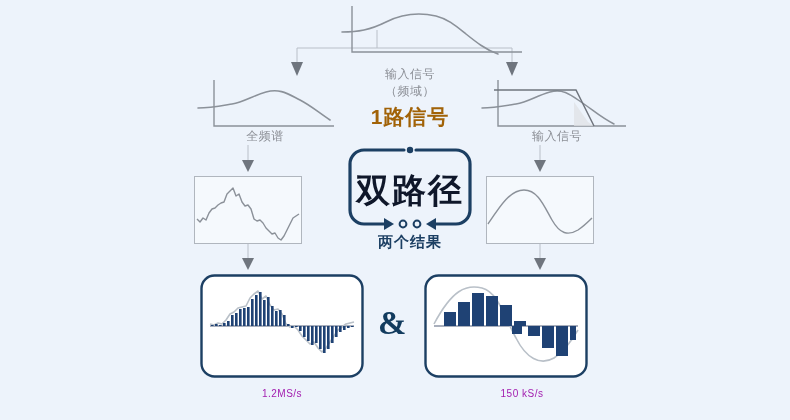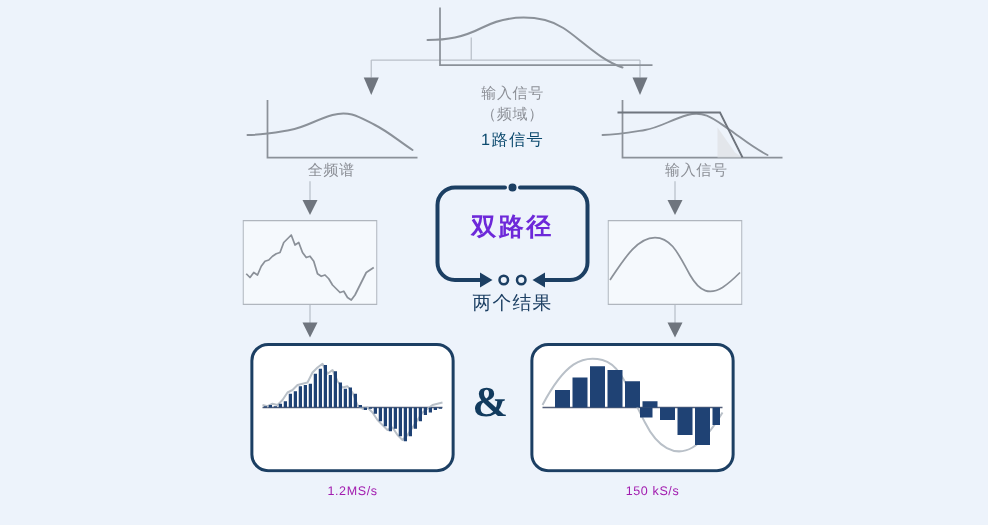--- a/index.html
+++ b/index.html
@@ -6,22 +6,22 @@
   body{
     width:790px;height:420px;
     background:#edf3fb;
     font-family:"Liberation Sans","DejaVu Sans",sans-serif;
     overflow:hidden;
     position:relative;
   }
   #stage{position:absolute;left:0;top:0;width:714px;height:420px;}
   .lbl{position:absolute;white-space:nowrap;}
   .lbl-gray{color:#8c8f96;font-size:12px;letter-spacing:.5px;text-align:center;}
-  .lbl-navy{color:#0c4a6e;font-size:13px;font-weight:normal;text-align:center;letter-spacing:1px;}
-  .lbl-navy-sm{color:#1c3f63;font-size:13px;font-weight:normal;text-align:center;letter-spacing:1px;}
+  .lbl-navy{color:#a16207;font-size:21px;font-weight:bold;text-align:center;letter-spacing:1px;}
+  .lbl-navy-sm{color:#1c3f63;font-size:13px;font-weight:bold;text-align:center;letter-spacing:1px;}
   .lbl-foot{color:#a21caf;font-size:10px;font-weight:normal;text-align:center;letter-spacing:.5px;}
   .ctr{transform:translateX(-50%);}
   svg{display:block;}
   .amp{position:absolute;color:#123b5e;font-size:34px;font-weight:bold;font-family:"Liberation Serif","DejaVu Serif",serif;}
 </style>
 </head>
 <body>
 
 <div id="stage">
 
@@ -88,21 +88,21 @@
     <path d="M70 4 L110 4 A14 14 0 0 1 124 18 L124 64 A14 14 0 0 1 110 78 L90 78" stroke="#1c3f63" stroke-width="3.2" fill="none" stroke-linecap="round"></path>
 
     <circle cx="64" cy="4" r="3.2" fill="#1c3f63"></circle>
 
     <path d="M38 72 L48 78 L38 84 Z" fill="#1c3f63"></path>
     <path d="M90 72 L80 78 L90 84 Z" fill="#1c3f63"></path>
 
     <circle cx="57" cy="78" r="3.4" fill="none" stroke="#1c3f63" stroke-width="2"></circle>
     <circle cx="71" cy="78" r="3.4" fill="none" stroke="#1c3f63" stroke-width="2"></circle>
   </svg>
-  <div class="lbl ctr" style="left:410px;top:168px;color:#6d28d9;font-size:20px;font-weight:bold;letter-spacing:2px;">双路径</div>
+  <div class="lbl ctr" style="left:410px;top:168px;color:#0f172a;font-size:34px;font-weight:bold;letter-spacing:2px;">双路径</div>
   <div class="lbl lbl-navy-sm ctr" style="left:410px;top:233px;font-size:15px;">两个结果</div>
 
   <svg width="164" height="104" style="position:absolute;left:200px;top:274px;">
     <rect x="1.5" y="1.5" width="161" height="101" rx="13" ry="13" fill="#ffffff" stroke="#1c3f63" stroke-width="2.4"></rect>
     <line x1="10" y1="52" x2="154" y2="52" stroke="#55607a" stroke-width="1.2"></line>
     <g>
       <path d="M10 50 L14 51 L18 49 L22 50 L26 46 L30 40 L34 38 L38 34 L42 33 L46 32 L50 24 L54 20 L58 17 L62 25 L66 22 L70 31 L74 36 L78 35 L82 40 L86 50 L90 53 L94 52 L98 56 L102 62 L106 66 L110 70 L114 68 L118 74 L122 78 L126 74 L130 68 L134 62 L138 56 L146 50 L154 48" stroke="#b9c0c8" stroke-width="1.6" fill="none" stroke-linejoin="round"></path>
     </g>
     <g fill="#1f4274">
       <rect x="11" y="51" width="2.6" height="1"></rect>

